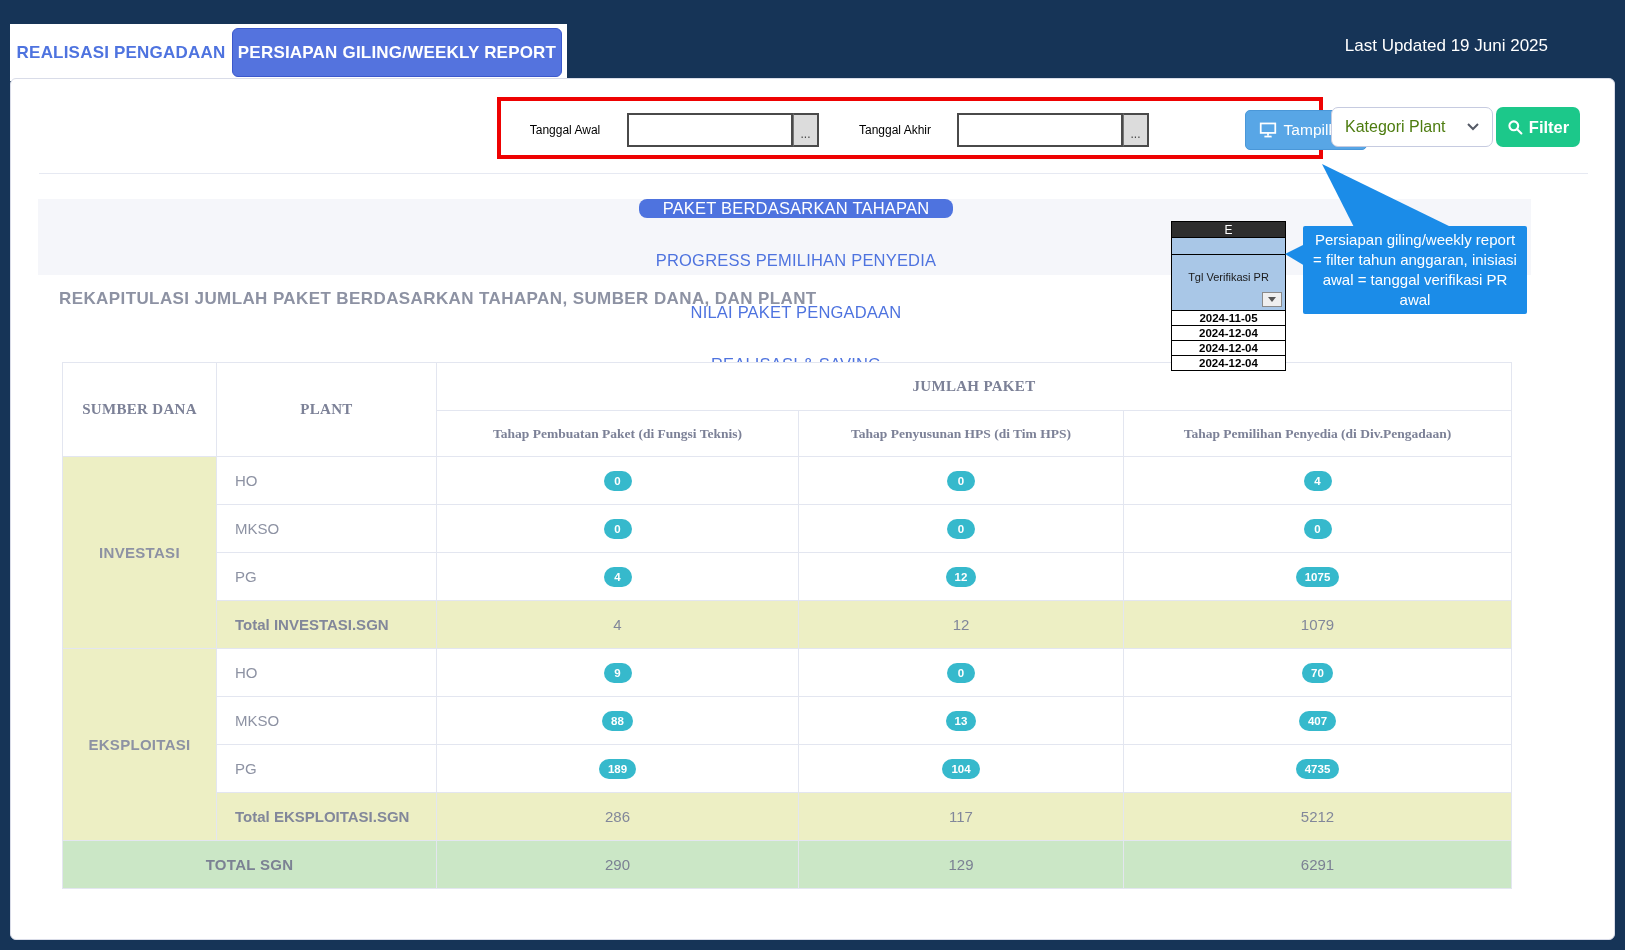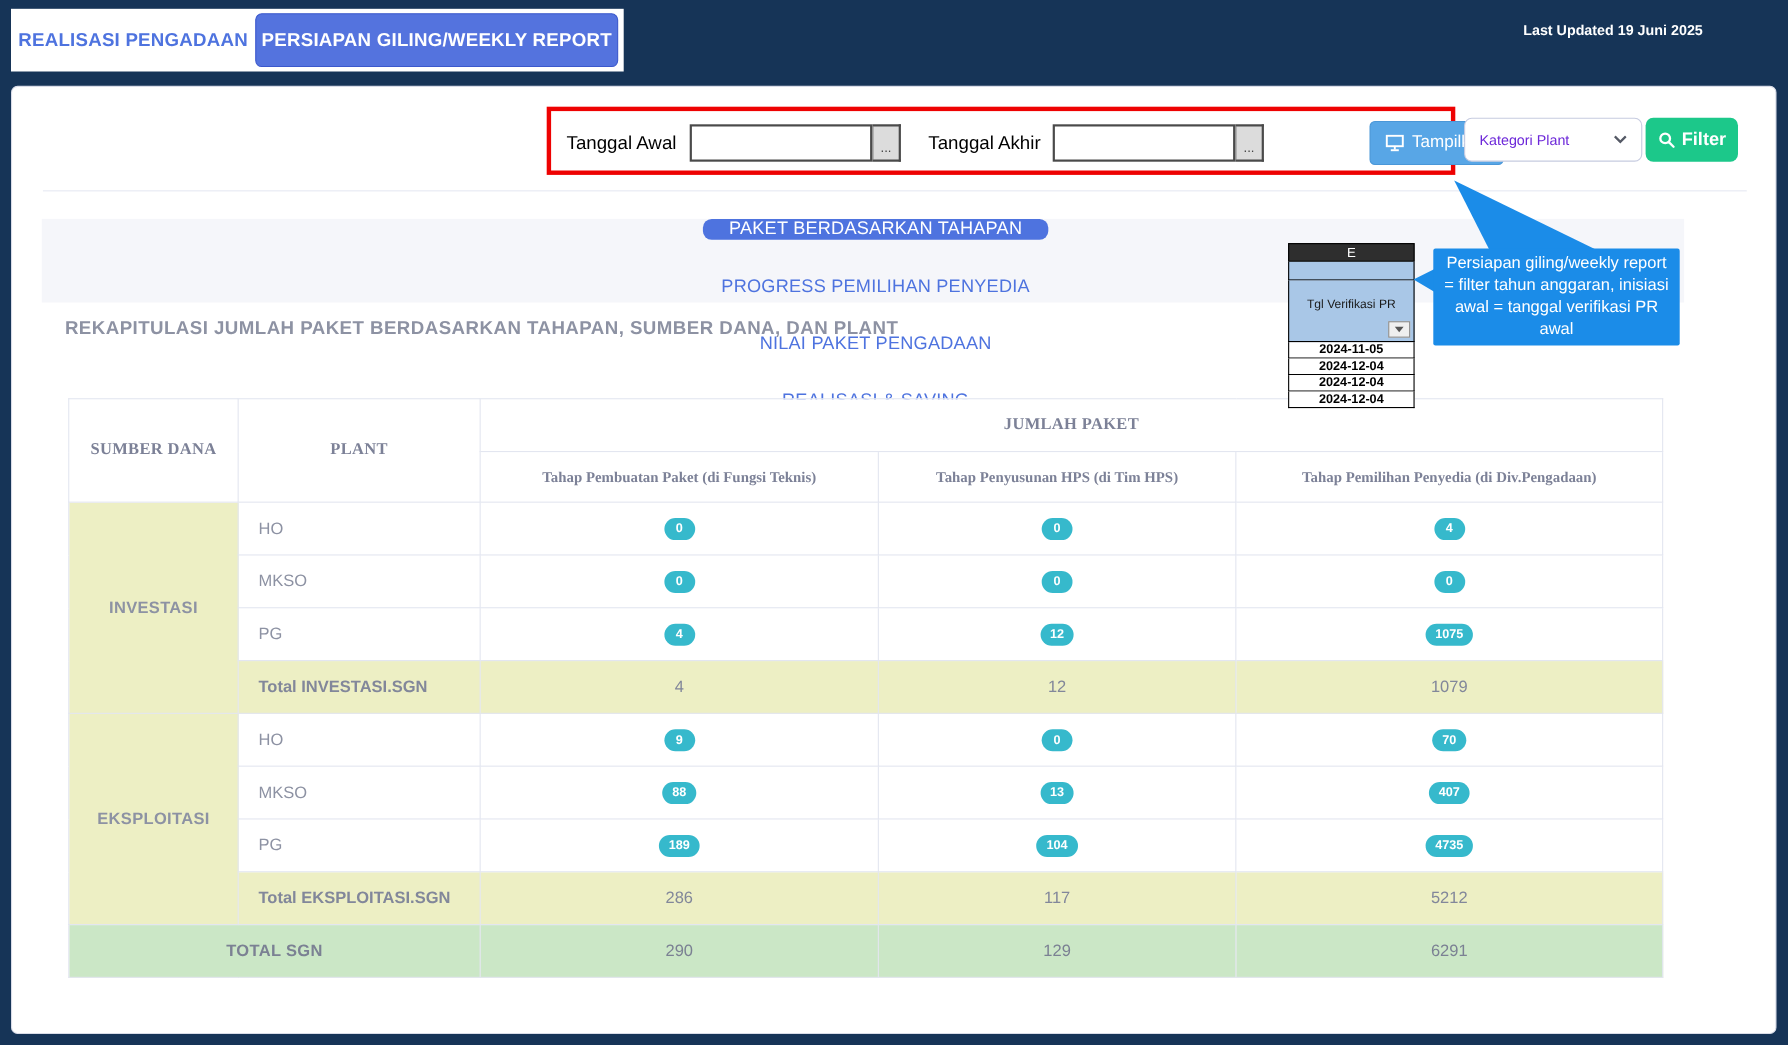--- a/index.html
+++ b/index.html
@@ -1,46 +1,46 @@
 <!DOCTYPE html>
 <html><head>
 <meta charset="utf-8">
 <style>
   html,body{margin:0;padding:0;}
   body{width:1625px;height:950px;background:#163457;font-family:"Liberation Sans",sans-serif;overflow:hidden;}
   #page{position:relative;width:1625px;height:950px;}
 
   
-  .top-strip{position:absolute;left:10px;top:8px;width:557px;height:57px;background:#ffffff;}
+  .top-strip{position:absolute;left:10px;top:24px;width:557px;height:57px;background:#ffffff;}
   .link-tab{position:absolute;left:0;top:0;width:222px;height:57px;display:flex;align-items:center;justify-content:center;
     color:#4e73df;font-size:17px;font-weight:600;letter-spacing:.2px;cursor:pointer;}
   .active-tab{position:absolute;left:222px;top:4px;width:330px;height:49px;background:#5473de;border:1px solid #3b58cc;
     border-radius:6px;display:flex;align-items:center;justify-content:center;color:#ffffff;font-size:17px;font-weight:600;
     letter-spacing:.2px;cursor:pointer;box-sizing:border-box;}
-  .last-updated{position:absolute;right:77px;top:20px;color:#ffffff;font-size:13px;font-weight:bold;}
+  .last-updated{position:absolute;right:77px;top:36px;color:#ffffff;font-size:17px;font-weight:normal;}
 
   
   .card{position:absolute;left:10px;top:78px;width:1605px;height:862px;background:#ffffff;border:1px solid #d9dce8;
     border-radius:6px;box-sizing:border-box;}
 
   
   .red-box{position:absolute;left:486px;top:18px;width:826px;height:62px;border:4px solid #ee0202;box-sizing:border-box;}
   .tg-label{position:absolute;top:9px;height:40px;width:112px;background:#fff;display:flex;align-items:center;justify-content:center;
-    color:#000;font-size:17px;}
+    color:#000;font-size:12px;}
   .lbl1{left:8px;} .lbl2{left:338px;}
   .input-group{position:absolute;top:12px;height:34px;display:flex;}
   .ig1{left:126px;} .ig2{left:456px;}
   .date-input{width:166px;height:34px;border:2px solid #4a4a4a;box-sizing:border-box;background:#fff;font-size:14px;padding:0 6px;}
   .browse-btn{width:26px;height:34px;border:2px solid #4a4a4a;border-left:1px solid #777;box-sizing:border-box;background:#dcdcdc;
     color:#444;font-size:12px;display:flex;align-items:flex-end;justify-content:center;padding-bottom:4px;cursor:pointer;}
   .tampilkan-btn{position:absolute;left:700px;top:9px;width:122px;height:40px;background:#58a6e6;border:1px solid #4a97d8;
     border-radius:5px;color:#fff;font-size:15.5px;display:flex;align-items:center;justify-content:center;gap:7px;cursor:pointer;box-sizing:border-box;margin-left:44px;}
   .kategori-select{position:absolute;left:1320px;top:28px;width:162px;height:40px;border:1px solid #c6cbe0;border-radius:7px;
-    box-sizing:border-box;display:flex;align-items:center;justify-content:space-between;padding:0 13px;color:#6d28d9;
-    font-size:13px;background:#fff;cursor:pointer;}
+    box-sizing:border-box;display:flex;align-items:center;justify-content:space-between;padding:0 13px;color:#4d7c0f;
+    font-size:16px;background:#fff;cursor:pointer;}
   .filter-btn{position:absolute;left:1485px;top:28px;width:84px;height:40px;background:#1cc88a;border-radius:7px;color:#fff;
     font-size:16.5px;font-weight:600;display:flex;align-items:center;justify-content:center;gap:6px;cursor:pointer;}
   .divider1{position:absolute;left:28px;top:94px;width:1549px;height:1px;background:#e6e9f2;}
 
   
   .tab-band{position:absolute;left:27px;top:120px;width:1493px;height:76px;background:#f5f6fa;display:flex;align-items:center;
     padding-left:23px;gap:33px;box-sizing:border-box;flex-direction:column;}
   .pill{height:42px;padding:0 24px;background:#4e73df;border-radius:8px;color:#fff;font-size:16.5px;display:flex;align-items:center;
     letter-spacing:.2px;cursor:pointer;}
   .tab-item{color:#4e73df;font-size:16.5px;letter-spacing:.2px;cursor:pointer;}

